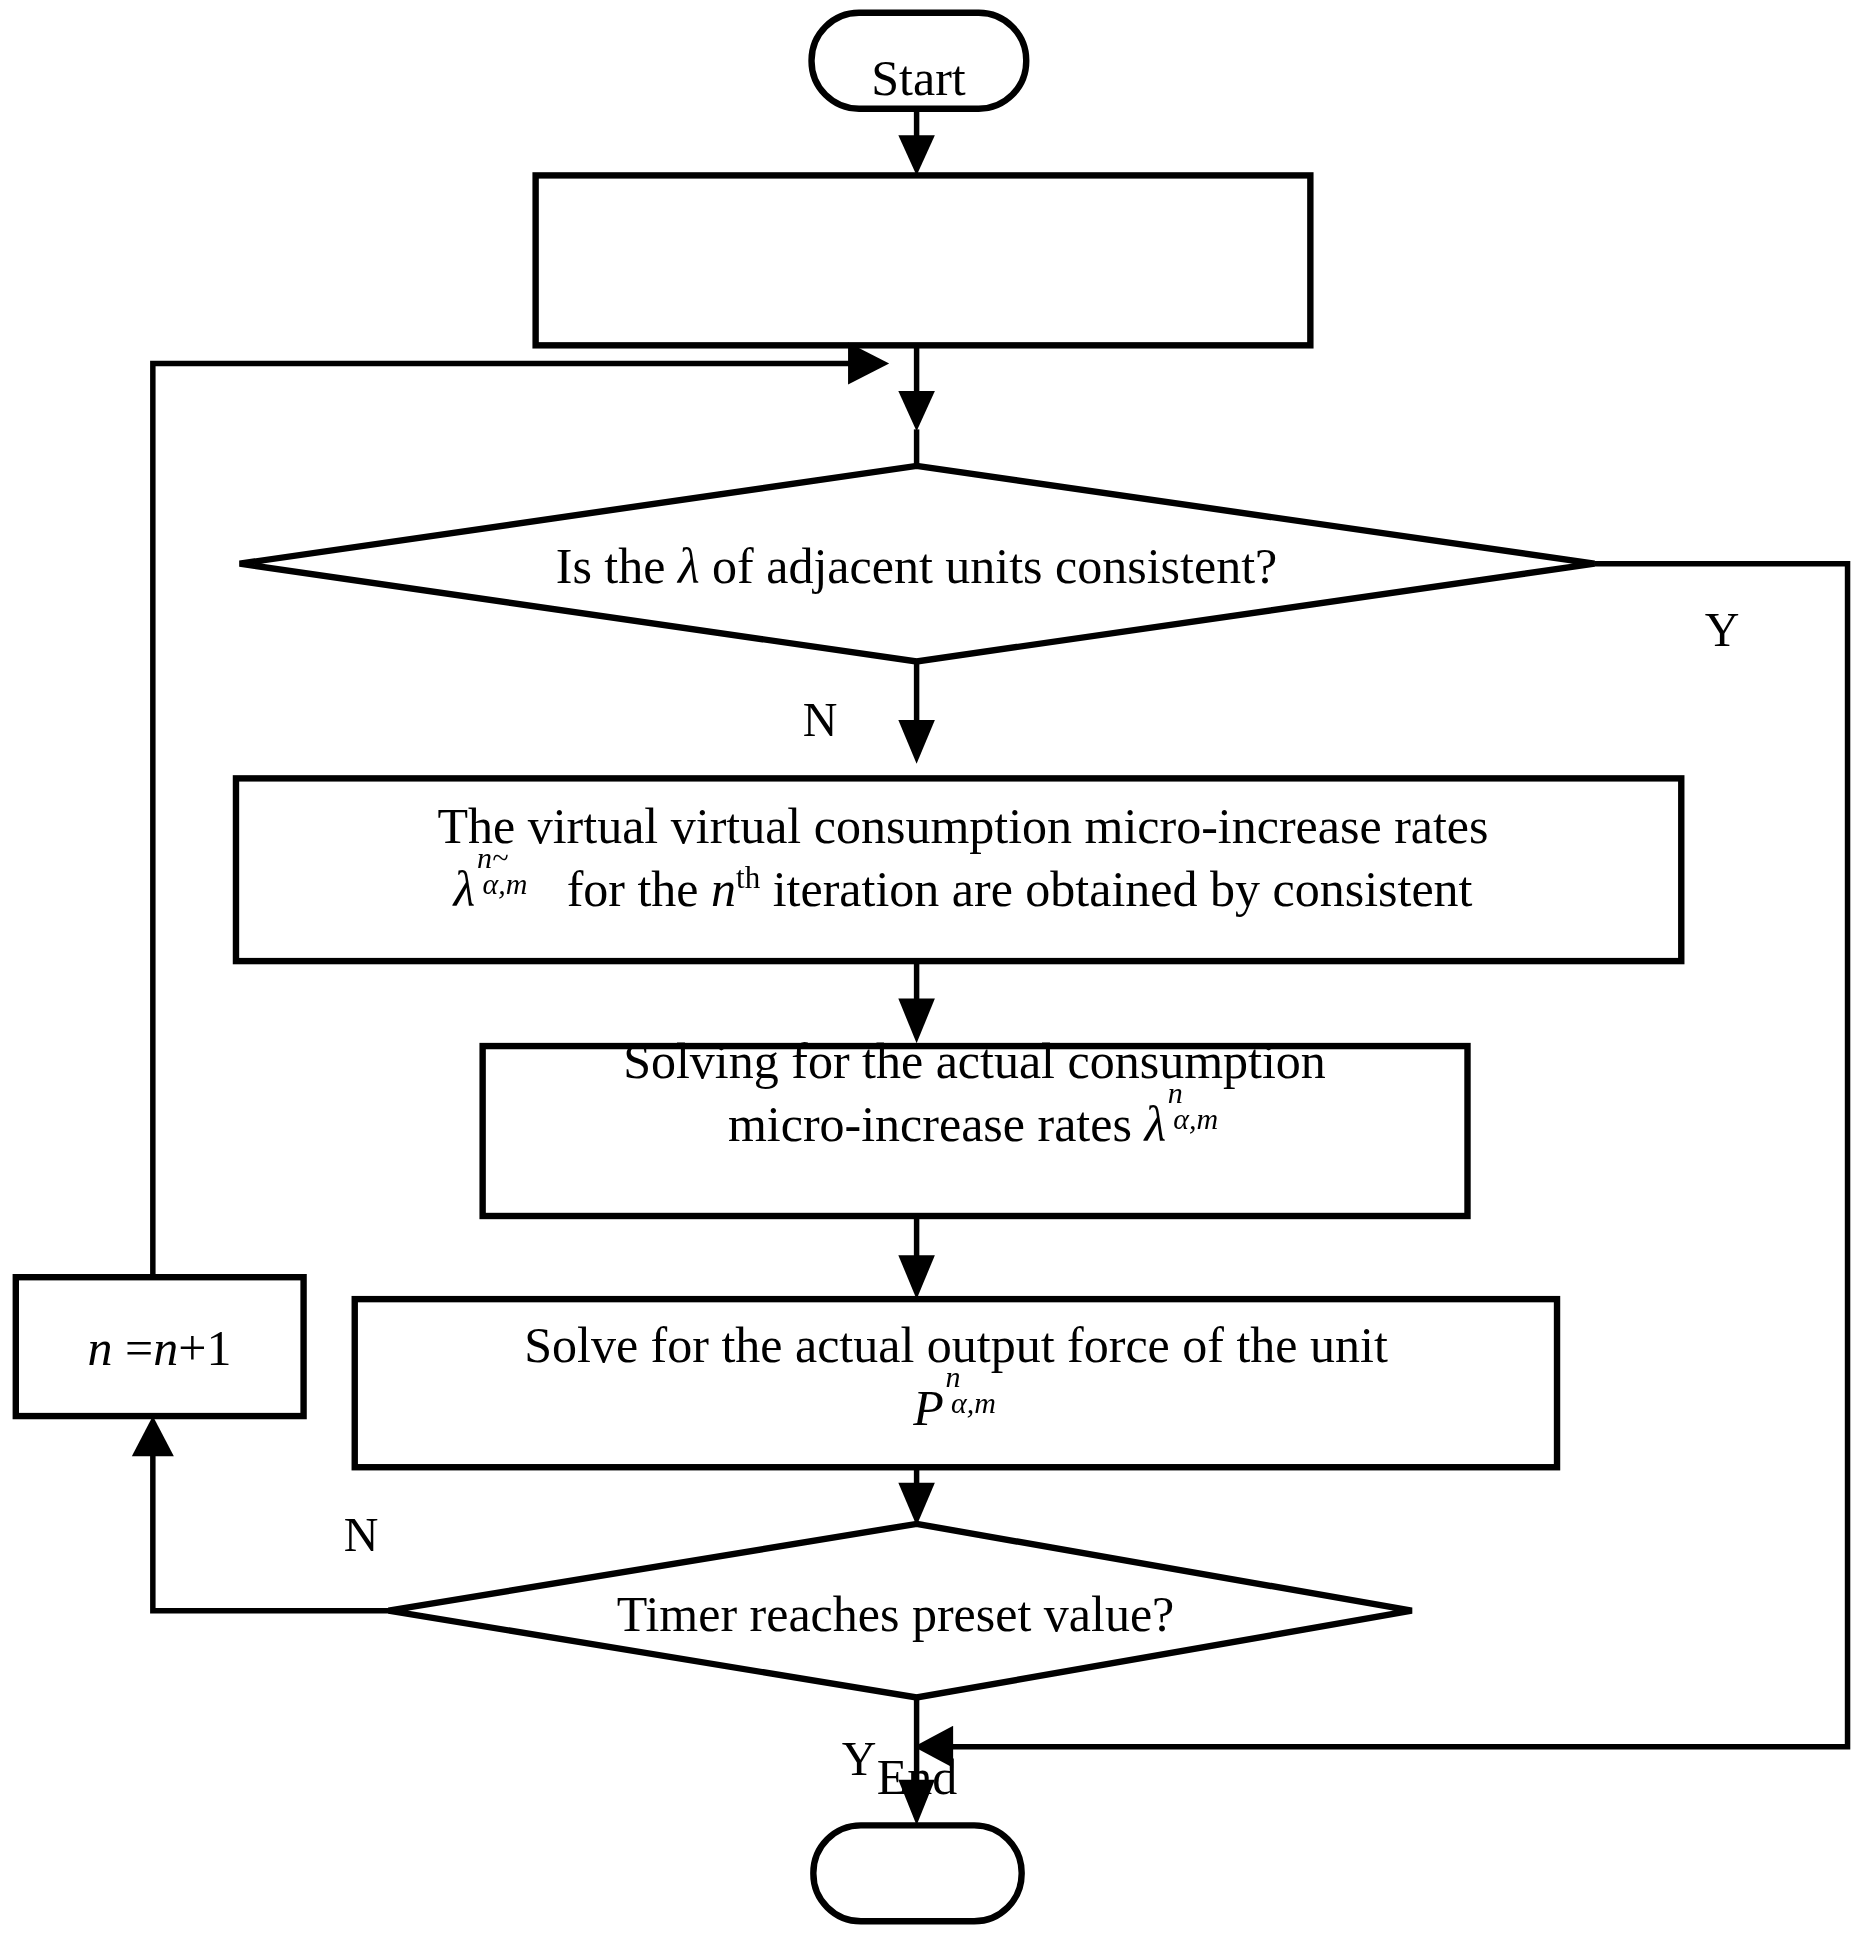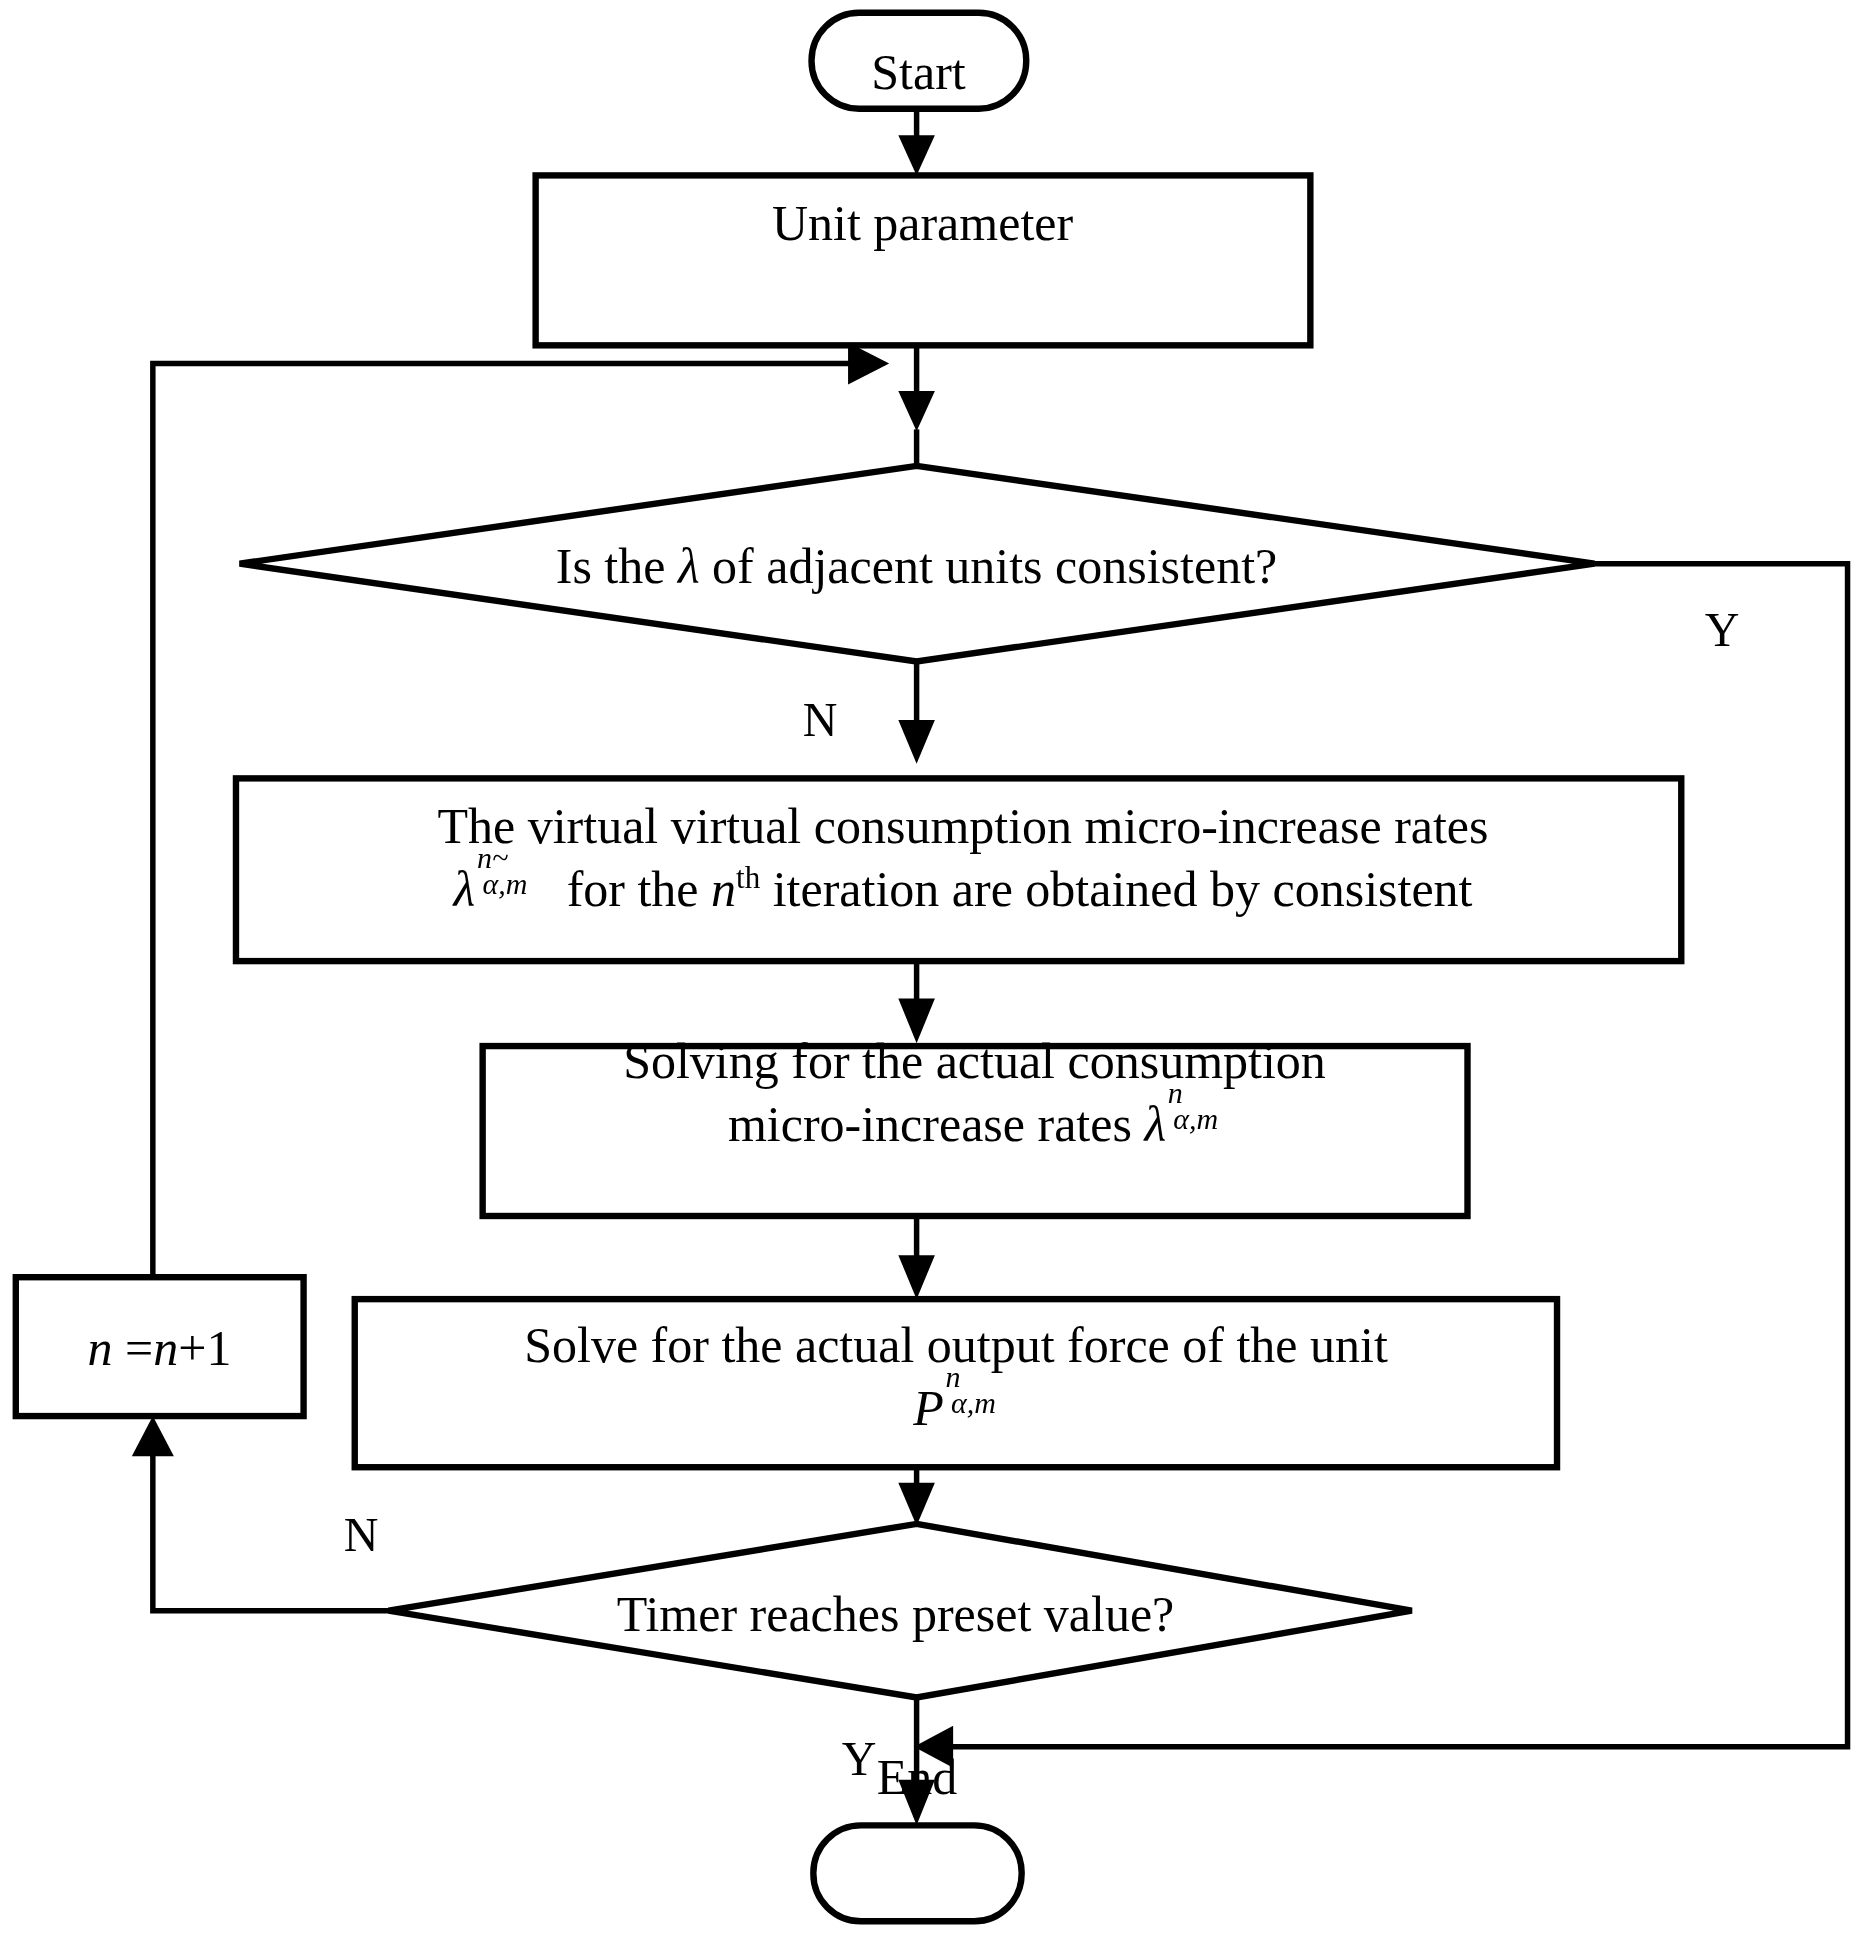--- a/index.html
+++ b/index.html
@@ -140,24 +140,23 @@
     <path class="conn" d="M 425 1763 L 167 1763 L 167 1592"></path>
     <polygon class="arrowhead" points="144,1594 190,1594 167,1550"></polygon>
 
     <line class="conn" x1="1003" y1="1858" x2="1003" y2="1950"></line>
     <polygon class="arrowhead" points="983,1948 1023,1948 1003,1998"></polygon>
 
     <rect class="shape" x="890" y="1998" width="228" height="105" rx="52" ry="52"></rect>
 
   </svg>
 
-  <div class="lbl node-text" style="left:811px; top:44px; width:215px;">Start</div>
+  <div class="lbl node-text" style="left:811px; top:50px; width:215px;">Start</div>
 
   <div class="lbl box-text" style="left:535px; top:194px; width:775px;">
-    <div>Unit parameter</div>
   </div>
 
   <div class="lbl box-text" style="left:239px; top:537px; width:1355px;">
     <span>Is the </span><span class="math-i">λ</span><span> of adjacent units consistent?</span>
   </div>
 
   <div class="lbl branch-label" style="left:1690px; top:603px; width:64px;">Y</div>
 
   <div class="lbl branch-label" style="left:788px; top:693px; width:64px;">N</div>
 

